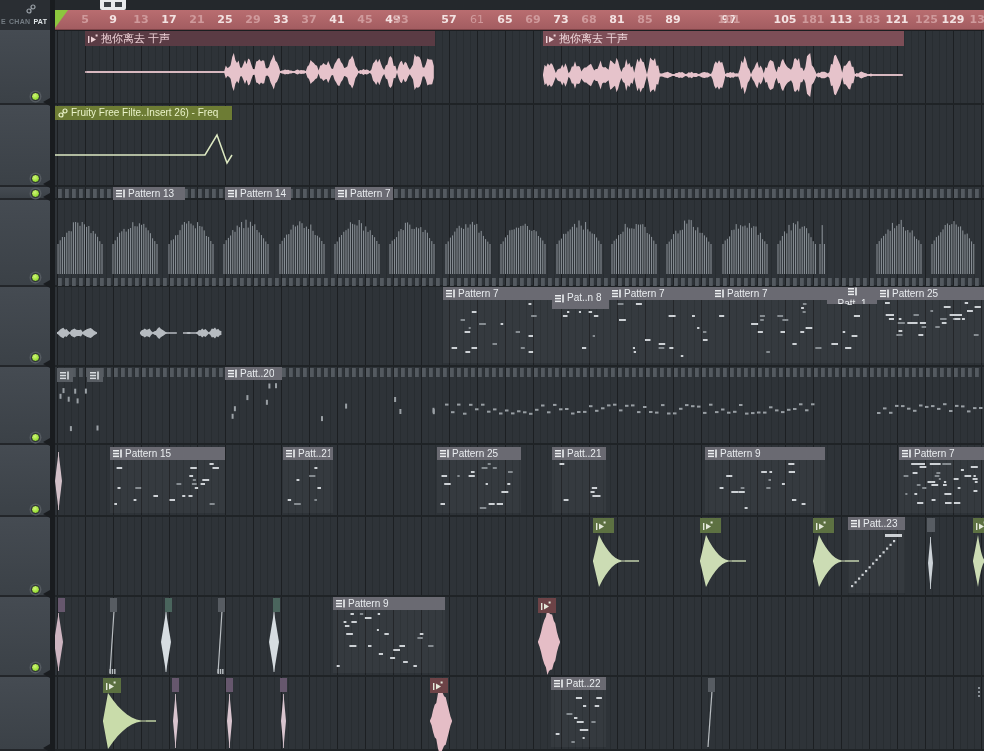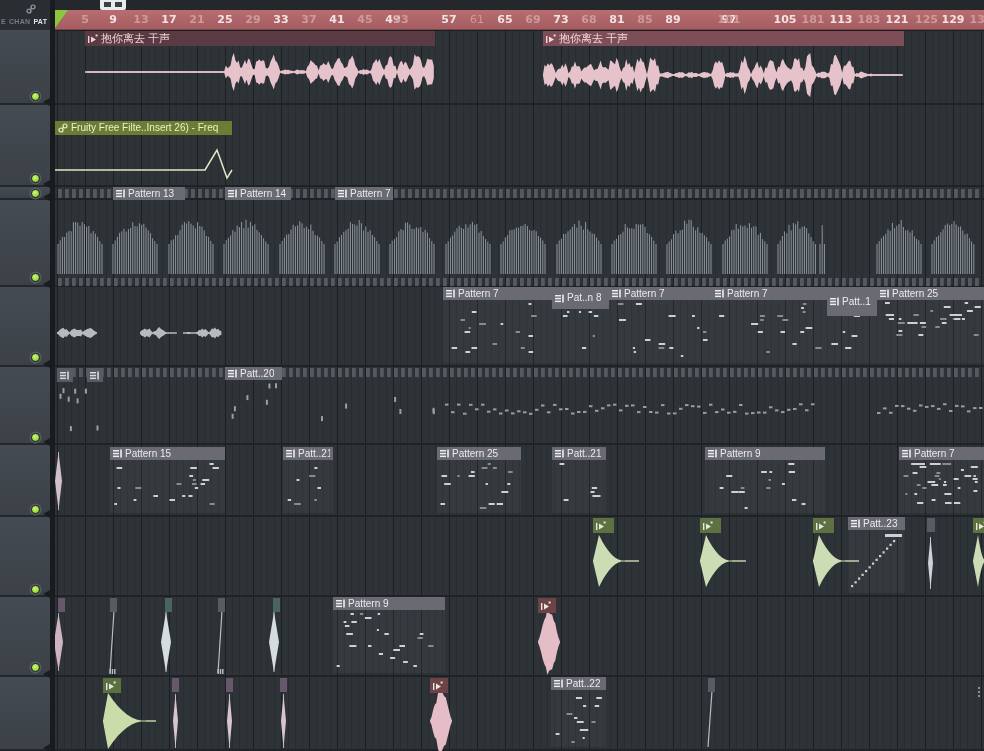--- a/index.html
+++ b/index.html
@@ -49,21 +49,21 @@
           <polygon points="3,2.5 8,5.5 3,8.5" fill="#f0d8dc"></polygon>
           <rect x="7.6" y="0.5" width="2" height="2" fill="#f0d8dc"></rect>
         </svg>
         <span class="cliplabel" style="font-size: 11px; color: rgb(240, 216, 220);">抱你离去 干声</span>
       </div>
       <svg width="361" height="73" style="position: absolute; left: 0px; top: 0px; overflow: visible;">
         <rect x="2" y="44.3" width="357" height="1.4" fill="#e6c3cb"></rect>
         <path d="M0 45L0.0 44.2L1.6 34.8L3.2 36.7L4.8 33.2L6.4 35.4L8.0 33.1L9.6 34.7L11.2 38.7L12.8 42.9L14.4 39.8L16.0 38.8L17.6 38.5L19.2 34.4L20.8 37.8L22.4 33.3L24.0 37.3L25.6 43.2L27.2 41.3L28.8 36.4L30.4 36.6L32.0 31.2L33.6 36.6L35.2 35.9L36.8 36.7L38.4 41.6L40.0 39.0L41.6 37.5L43.2 37.4L44.8 36.0L46.4 34.8L48.0 33.7L49.6 37.2L51.2 40.6L52.8 39.1L54.4 38.9L56.0 35.2L57.6 30.4L59.2 36.4L60.8 37.6L62.4 37.1L64.0 38.6L65.6 39.7L67.2 30.3L68.8 31.2L70.4 33.0L72.0 34.3L73.6 27.8L75.2 31.4L76.8 37.7L78.4 42.0L80.0 38.0L81.6 36.9L83.2 29.1L84.8 35.1L86.4 32.8L88.0 37.5L89.6 35.9L91.2 42.8L92.8 35.5L94.4 28.7L96.0 32.5L97.6 27.5L99.2 31.6L100.8 32.2L102.4 38.2L104.0 44.2L105.6 36.7L107.2 27.5L108.8 29.6L110.4 30.8L112.0 27.9L113.6 36.0L115.2 35.3L116.8 43.3L118.4 43.5L120.0 43.3L121.6 42.5L123.2 42.2L124.8 41.8L126.4 42.7L128.0 43.3L129.6 44.2L131.2 44.2L132.8 43.0L134.4 42.9L136.0 42.1L137.6 42.5L139.2 41.9L140.8 43.0L142.4 44.0L144.0 43.7L145.6 42.3L147.2 42.7L148.8 41.7L150.4 43.2L152.0 42.9L153.6 43.1L155.2 44.0L156.8 43.8L158.4 42.8L160.0 42.3L161.6 41.9L163.2 42.4L164.8 42.6L166.4 43.4L168.0 43.9L169.6 40.8L171.2 34.2L172.8 31.3L174.4 33.5L176.0 30.2L177.6 32.7L179.2 32.1L180.8 37.5L182.4 44.2L184.0 42.8L185.6 43.0L187.2 41.9L188.8 42.7L190.4 42.2L192.0 43.6L193.6 43.2L195.2 43.4L196.8 39.0L198.4 30.6L200.0 33.2L201.6 25.8L203.2 30.6L204.8 37.3L206.4 39.5L208.0 44.2L209.6 40.6L211.2 38.2L212.8 34.2L214.4 31.6L216.0 38.2L217.6 35.6L219.2 38.6L220.8 43.6L222.4 37.2L224.0 38.0L225.6 32.5L227.2 30.0L228.8 30.8L230.4 31.8L232.0 38.4L233.6 42.2L235.2 36.4L236.8 37.3L238.4 31.2L240.0 28.7L241.6 32.7L243.2 35.4L244.8 37.6L246.4 38.5L248.0 39.8L249.6 36.8L251.2 28.7L252.8 28.2L254.4 30.8L256.0 27.9L257.6 37.8L259.2 37.7L260.8 41.3L262.4 37.0L264.0 26.3L265.6 24.5L267.2 23.1L268.8 35.2L270.4 37.0L272.0 40.5L273.6 44.1L275.2 42.6L276.8 43.0L278.4 41.8L280.0 41.7L281.6 41.8L283.2 42.6L284.8 43.5L286.4 42.0L288.0 34.1L289.6 34.4L291.2 25.8L292.8 24.8L294.4 28.6L296.0 31.9L297.6 35.8L299.2 42.7L300.8 35.7L302.4 35.7L304.0 33.8L305.6 31.0L307.2 30.6L308.8 36.7L310.4 36.7L312.0 44.2L313.6 43.0L315.2 43.5L316.8 42.3L318.4 41.5L320.0 42.3L321.6 43.0L323.2 43.2L324.8 44.2L326.4 43.9L328.0 43.5L329.6 44.2L331.2 44.2L332.8 44.2L334.4 44.2L336.0 44.2L337.6 44.2L339.2 44.2L340.8 44.2L342.4 44.2L344.0 44.2L345.6 44.2L347.2 44.2L348.8 44.2L350.4 44.2L352.0 44.2L353.6 44.2L355.2 44.2L356.8 44.2L358.4 44.2L360.0 44.2L360.0 45.8L358.4 45.8L356.8 45.8L355.2 45.8L353.6 45.8L352.0 45.8L350.4 45.8L348.8 45.8L347.2 45.8L345.6 45.8L344.0 45.8L342.4 45.8L340.8 45.8L339.2 45.8L337.6 45.8L336.0 45.8L334.4 45.8L332.8 45.8L331.2 45.8L329.6 45.8L328.0 46.5L326.4 46.1L324.8 45.8L323.2 46.8L321.6 47.0L320.0 47.7L318.4 48.5L316.8 47.7L315.2 46.5L313.6 47.0L312.0 45.8L310.4 53.3L308.8 53.3L307.2 59.4L305.6 59.0L304.0 56.2L302.4 54.3L300.8 54.3L299.2 47.3L297.6 54.2L296.0 58.1L294.4 61.4L292.8 65.2L291.2 64.2L289.6 55.6L288.0 55.9L286.4 48.0L284.8 46.5L283.2 47.4L281.6 48.2L280.0 48.3L278.4 48.2L276.8 47.0L275.2 47.4L273.6 45.9L272.0 49.5L270.4 53.0L268.8 54.8L267.2 66.9L265.6 65.5L264.0 63.7L262.4 53.0L260.8 48.7L259.2 52.3L257.6 52.2L256.0 62.1L254.4 59.2L252.8 61.8L251.2 61.3L249.6 53.2L248.0 50.2L246.4 51.5L244.8 52.4L243.2 54.6L241.6 57.3L240.0 61.3L238.4 58.8L236.8 52.7L235.2 53.6L233.6 47.8L232.0 51.6L230.4 58.2L228.8 59.2L227.2 60.0L225.6 57.5L224.0 52.0L222.4 52.8L220.8 46.4L219.2 51.4L217.6 54.4L216.0 51.8L214.4 58.4L212.8 55.8L211.2 51.8L209.6 49.4L208.0 45.8L206.4 50.5L204.8 52.7L203.2 59.4L201.6 64.2L200.0 56.8L198.4 59.4L196.8 51.0L195.2 46.6L193.6 46.8L192.0 46.4L190.4 47.8L188.8 47.3L187.2 48.1L185.6 47.0L184.0 47.2L182.4 45.8L180.8 52.5L179.2 57.9L177.6 57.3L176.0 59.8L174.4 56.5L172.8 58.7L171.2 55.8L169.6 49.2L168.0 46.1L166.4 46.6L164.8 47.4L163.2 47.6L161.6 48.1L160.0 47.7L158.4 47.2L156.8 46.2L155.2 46.0L153.6 46.9L152.0 47.1L150.4 46.8L148.8 48.3L147.2 47.3L145.6 47.7L144.0 46.3L142.4 46.0L140.8 47.0L139.2 48.1L137.6 47.5L136.0 47.9L134.4 47.1L132.8 47.0L131.2 45.8L129.6 45.8L128.0 46.7L126.4 47.3L124.8 48.2L123.2 47.8L121.6 47.5L120.0 46.7L118.4 46.5L116.8 46.7L115.2 54.7L113.6 54.0L112.0 62.1L110.4 59.2L108.8 60.4L107.2 62.5L105.6 53.3L104.0 45.8L102.4 51.8L100.8 57.8L99.2 58.4L97.6 62.5L96.0 57.5L94.4 61.3L92.8 54.5L91.2 47.2L89.6 54.1L88.0 52.5L86.4 57.2L84.8 54.9L83.2 60.9L81.6 53.1L80.0 52.0L78.4 48.0L76.8 52.3L75.2 58.6L73.6 62.2L72.0 55.7L70.4 57.0L68.8 58.8L67.2 59.7L65.6 50.3L64.0 51.4L62.4 52.9L60.8 52.4L59.2 53.6L57.6 59.6L56.0 54.8L54.4 51.1L52.8 50.9L51.2 49.4L49.6 52.8L48.0 56.3L46.4 55.2L44.8 54.0L43.2 52.6L41.6 52.5L40.0 51.0L38.4 48.4L36.8 53.3L35.2 54.1L33.6 53.4L32.0 58.8L30.4 53.4L28.8 53.6L27.2 48.7L25.6 46.8L24.0 52.7L22.4 56.7L20.8 52.2L19.2 55.6L17.6 51.5L16.0 51.2L14.4 50.2L12.8 47.1L11.2 51.3L9.6 55.3L8.0 56.9L6.4 54.6L4.8 56.8L3.2 53.3L1.6 55.2L0.0 45.8Z" fill="#e6c3cb"></path>
       </svg>
     </div>
-    <div style="position: absolute; left: 55px; top: 120px; width: 177px; height: 104px; z-index: 4;">
+    <div style="position: absolute; left: 55px; top: 105px; width: 177px; height: 104px; z-index: 4;">
       <div class="hdrflex" style="position: absolute; left: 0px; top: 1px; width: 100%; height: 14px; background: rgb(109, 124, 52);">
         <svg width="10" height="10" style="flex-shrink: 0;">
           <circle cx="3" cy="7" r="2" fill="none" stroke="#eaf3c9" stroke-width="1.2"></circle>
           <circle cx="7" cy="3" r="2" fill="none" stroke="#eaf3c9" stroke-width="1.2"></circle>
           <line x1="3.8" y1="6.2" x2="6.2" y2="3.8" stroke="#eaf3c9" stroke-width="1.2"></line>
         </svg>
         <span class="cliplabel" style="font-size: 10px; color: rgb(234, 243, 201);">Fruity Free Filte..Insert 26) - Freq</span>
       </div>
       <svg width="177" height="80" style="position: absolute; left: 0px; top: 0px; overflow: visible;">
         <polyline points="0,50 150,50 162,30 172,58 177,50" fill="none" stroke="#dde9c2" stroke-width="1.5"></polyline>
@@ -488,21 +488,21 @@
         <rect x="48.2" y="19" width="3.6" height="2" fill="#868c91"></rect>
         <rect x="88.3" y="31" width="3.9" height="2" fill="#cdd1d5"></rect>
         <rect x="7.1" y="15" width="5.1" height="2" fill="#cdd1d5"></rect>
         <rect x="93.6" y="27" width="6.7" height="2" fill="#cdd1d5"></rect>
         <rect x="80.4" y="43" width="4.3" height="2" fill="#cdd1d5"></rect>
         <rect x="70.4" y="19" width="5.9" height="2" fill="#868c91"></rect>
         <rect x="90.6" y="11" width="3.1" height="2" fill="#868c91"></rect>
         <rect x="90.9" y="3" width="3.6" height="2" fill="#868c91"></rect>
       </svg>
     </div>
-    <div class="hdrflex" style="position: absolute; left: 827px; top: 287px; width: 50px; height: 29px; background: rgb(106, 106, 114); z-index: 5;">
+    <div class="hdrflex" style="position: absolute; left: 827px; top: 287px; width: 50px; height: 17px; background: rgb(106, 106, 114); z-index: 5; flex-direction: column;">
       <svg width="9" height="9" style="flex-shrink: 0;">
         <rect x="0" y="1" width="6" height="1.5" fill="#eceef0"></rect>
         <rect x="0" y="3.8" width="6" height="1.5" fill="#eceef0"></rect>
         <rect x="0" y="6.6" width="6" height="1.5" fill="#eceef0"></rect>
         <rect x="7.2" y="0.5" width="1.6" height="8" fill="#eceef0"></rect>
       </svg>
       <span class="cliplabel" style="font-size: 10px; color: rgb(233, 236, 239);">Patt..1</span>
     </div>
     <div style="position: absolute; left: 827px; top: 300px; width: 50px; height: 63px; background: rgba(255, 255, 255, 0.035); z-index: 3;">
       <svg width="50" height="63" style="position: absolute; left: 0px; top: 0px; overflow: visible;">

